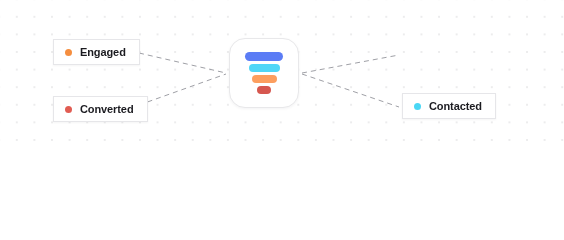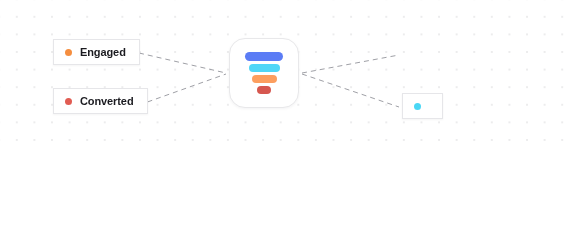--- a/index.html
+++ b/index.html
@@ -57,21 +57,21 @@
   }
   .pill .pill-label {
     font-size: 11px;
     font-weight: bold;
     color: #1b1b20;
     letter-spacing: -0.1px;
     line-height: 1;
   }
 
   #node-engaged   { left: 53px;  top: 39px;  }
-  #node-converted { left: 53px;  top: 88px;  }
+  #node-converted { left: 53px;  top: 96px;  }
   #node-new       { left: 402px; top: 41px;  }
   #node-contacted { left: 402px; top: 93px;  }
 
   
   #node-funnel {
     position: absolute;
     left: 229px;
     top: 38px;
     width: 70px;
     height: 70px;
@@ -120,15 +120,16 @@
   <div id="node-funnel">
     <span class="funnel-bar b0" style="background:#5B7CF5"></span>
     <span class="funnel-bar b1" style="background:#4FD6F7"></span>
     <span class="funnel-bar b2" style="background:#FC9E5F"></span>
     <span class="funnel-bar b3" style="background:#D6574F"></span>
   </div>
 
 
   <div class="pill" id="node-contacted">
     <span class="dot" style="background:#4AD7F5"></span>
+    <span class="pill-label">Contacted</span>
   </div>
 
 </div>
 
 </body></html>

